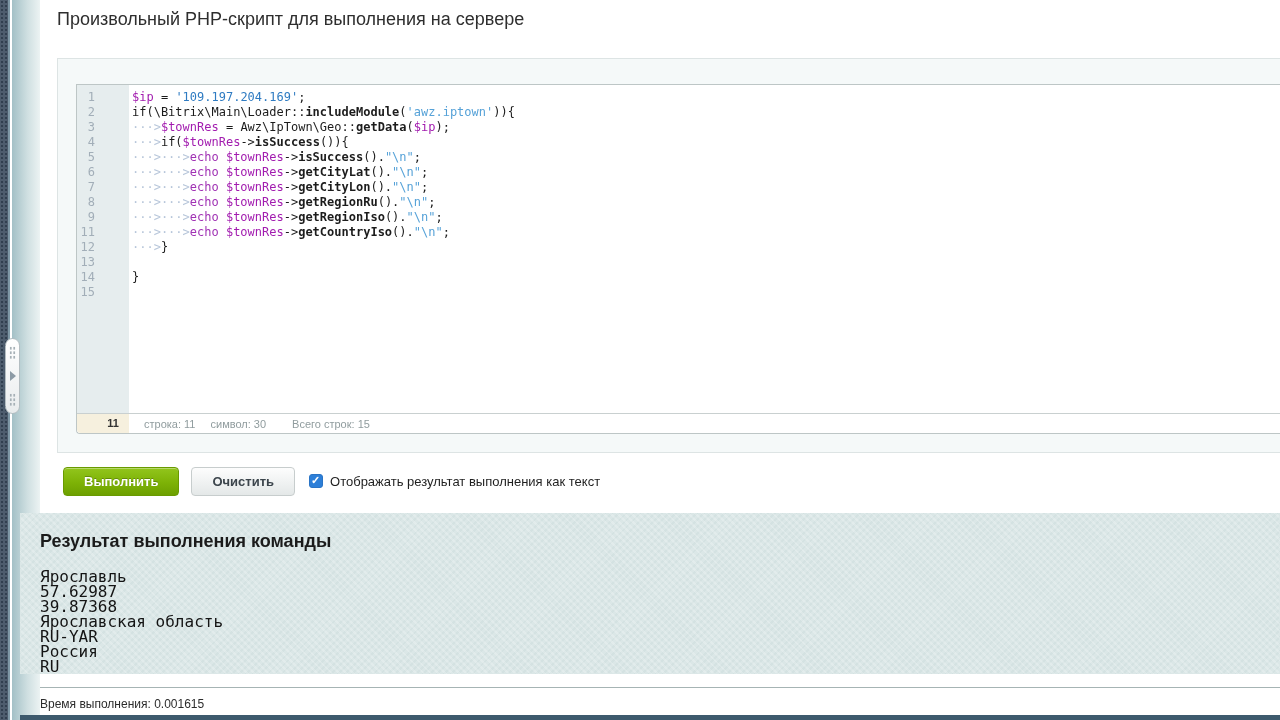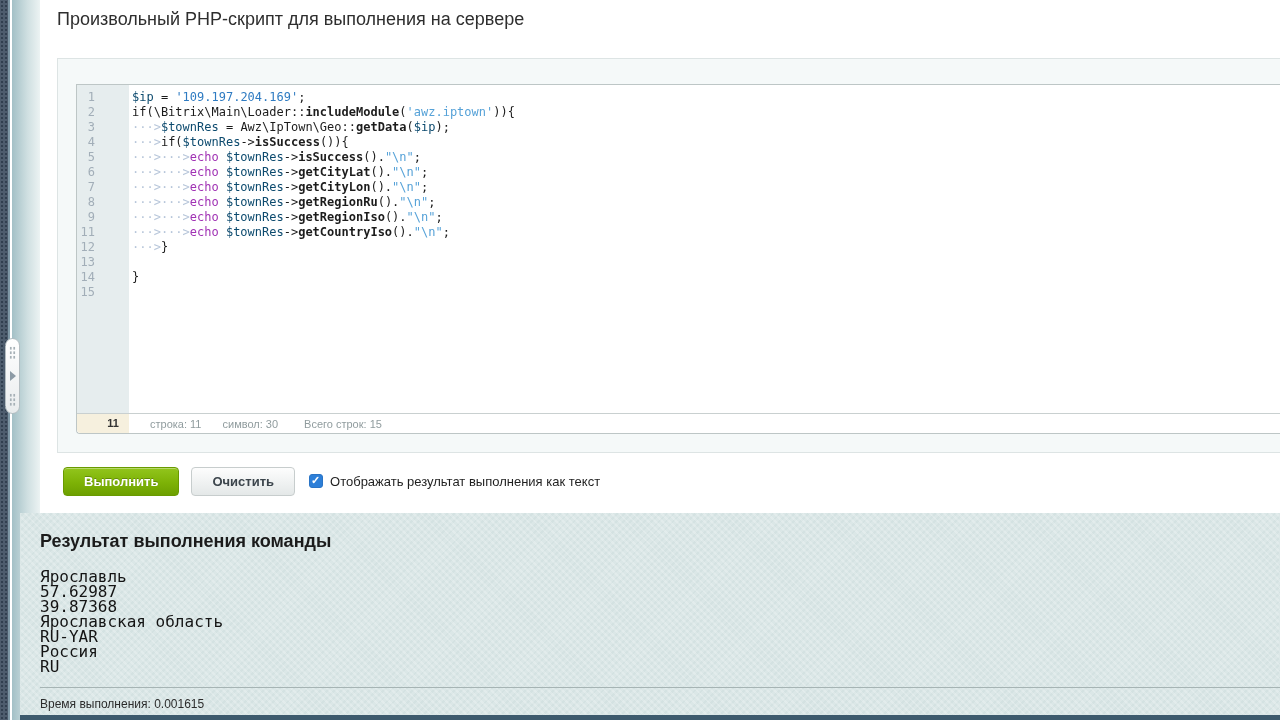--- a/index.html
+++ b/index.html
@@ -37,55 +37,55 @@
   .editor-box { position:absolute; left:18px; top:25px; right:0; height:350px;
     background:#fff; border:1px solid #bdc6c6; border-right:none;
     border-bottom-left-radius:4px; }
   .code-scroll { position:relative; height:330px; overflow:hidden;
     font-family:"DejaVu Sans Mono", monospace; font-size:12px; line-height:15px;
     padding-top:5px; cursor:text; }
   .gutter-col { position:absolute; left:0; top:0; bottom:0; width:52px; background:#e6edee; }
   .cl { position:relative; display:flex; height:15px; white-space:pre; }
   .num { width:52px; flex:0 0 52px; padding-right:34px; text-align:right; color:#a2aeb8; }
   .cc { padding-left:3px; }
-  .tk-var { color:#0c4a6e;text-align:center; }
+  .tk-var { color:#a21caf;text-align:center; }
   .tk-kw  { color:#a032b4; }
   .tk-fn  { color:#1c1c1c; font-weight:bold; }
   .tk-pln { color:#1c1c1c; }
   .tk-str { color:#2e7bc2; }
   .tk-str2{ color:#56a2d8; }
   .tk-ws  { color:#b7c6da; }
 
   .status-bar { position:absolute; left:0; right:0; bottom:0; height:20px;
     border-top:1px solid #c9d0d0; background:#fff; display:flex; align-items:stretch;
     font-size:11px; color:#909c9e; border-bottom-left-radius:4px; overflow:hidden; }
   .status-badge { width:52px; flex:0 0 52px; background:#f6f0de; text-align:right;
     padding-right:10px; line-height:19px; font-size:11px; font-weight:bold; color:#333; }
   .status-items { display:flex; align-items:center; }
-  .st-item { margin-left:21px; }
+  .st-item { margin-left:15px; }
   .st-item:last-child { margin-left:26px; }
 
   
   .actions { position:absolute; left:63px; top:467px; display:flex; align-items:center; }
   .btn { height:29px; padding:0 20px; font-size:13px; font-weight:bold;
     border-radius:4px; cursor:pointer; font-family:"Liberation Sans", sans-serif; }
   .btn-green { background:linear-gradient(#92c51c 0%, #7db206 55%, #6da000 100%);
     border:1px solid #699a00; color:#fff; text-shadow:0 -1px 0 rgba(0,0,0,.25);
     box-shadow:inset 0 1px 0 rgba(255,255,255,.35); }
   .btn-gray { background:linear-gradient(#fdfdfd,#e4e8e8); border:1px solid #c7cdcd;
     color:#3c454c; margin-left:12px; }
   .chk-wrap { display:flex; margin-left:14px; cursor:pointer; }
   .chk { width:14px; height:14px; background:#2d7fd8; border:1px solid #2a74c6;
     border-radius:3px; position:relative; flex:0 0 14px; }
   .chk::after { content:"✓"; position:absolute; left:1px; top:-1px; color:#fff;
     font-size:11px; font-weight:bold; }
   .chk-label { margin-left:7px; font-size:13px; color:#1f1f1f; }
 
   
-  .results { position:absolute; left:20px; top:513px; width:1260px; height:202px;
+  .results { position:absolute; left:20px; top:513px; width:1260px; height:161px;
     background-color:#dbe7e7;
     background-image:
       repeating-linear-gradient(45deg, rgba(255,255,255,.20) 0 2px, transparent 2px 5px),
       repeating-linear-gradient(-45deg, rgba(170,195,195,.14) 0 2px, transparent 2px 5px); }
   .result-title { position:absolute; left:20px; top:18px; font-size:18px;
     font-weight:bold; color:#1b1b1b; }
   .result-output { position:absolute; left:20px; top:56px;
     font-family:"DejaVu Sans Mono", monospace; font-size:16px; line-height:15px;
     color:#141414; white-space:pre; }
   .result-divider { position:absolute; left:20px; right:0; top:174px;

